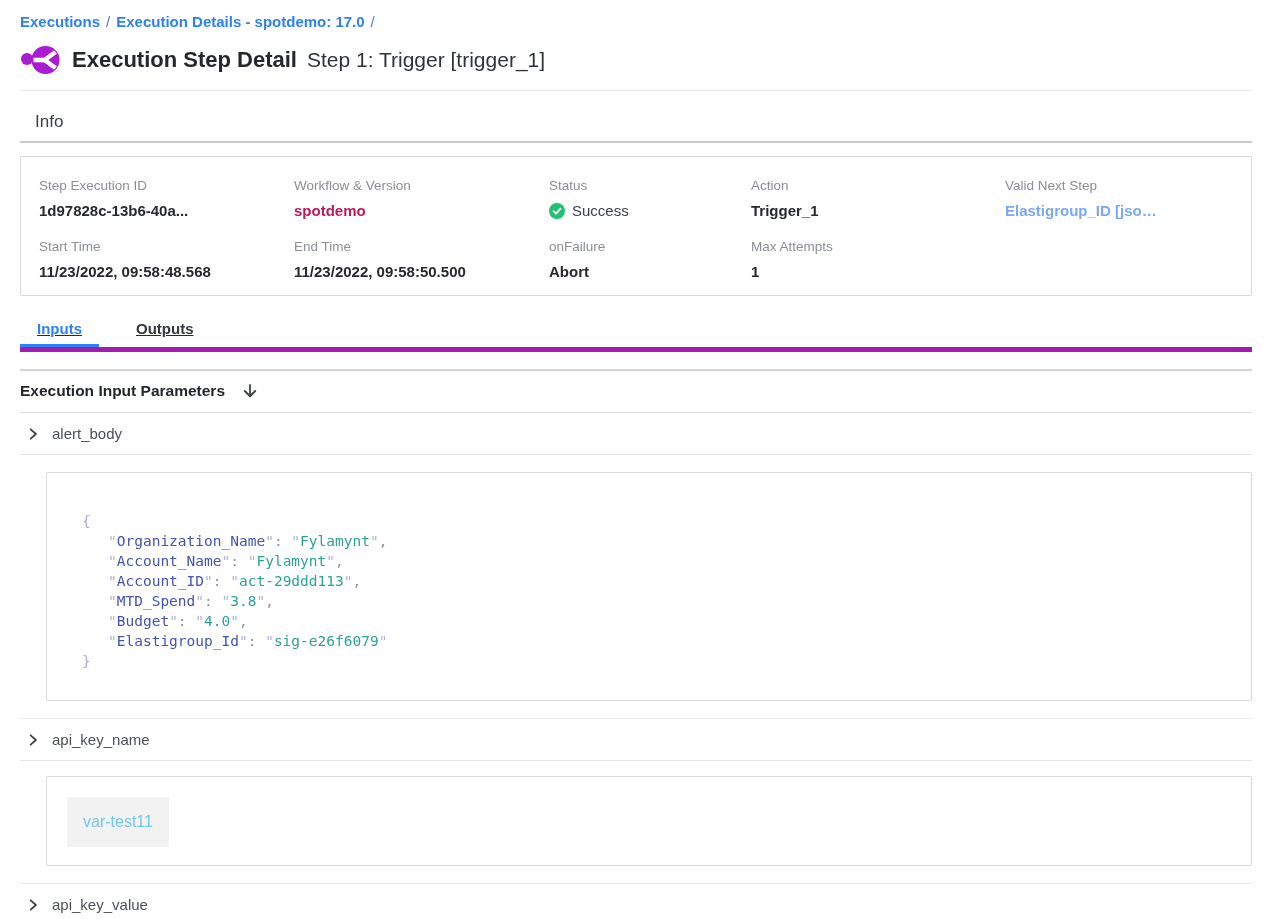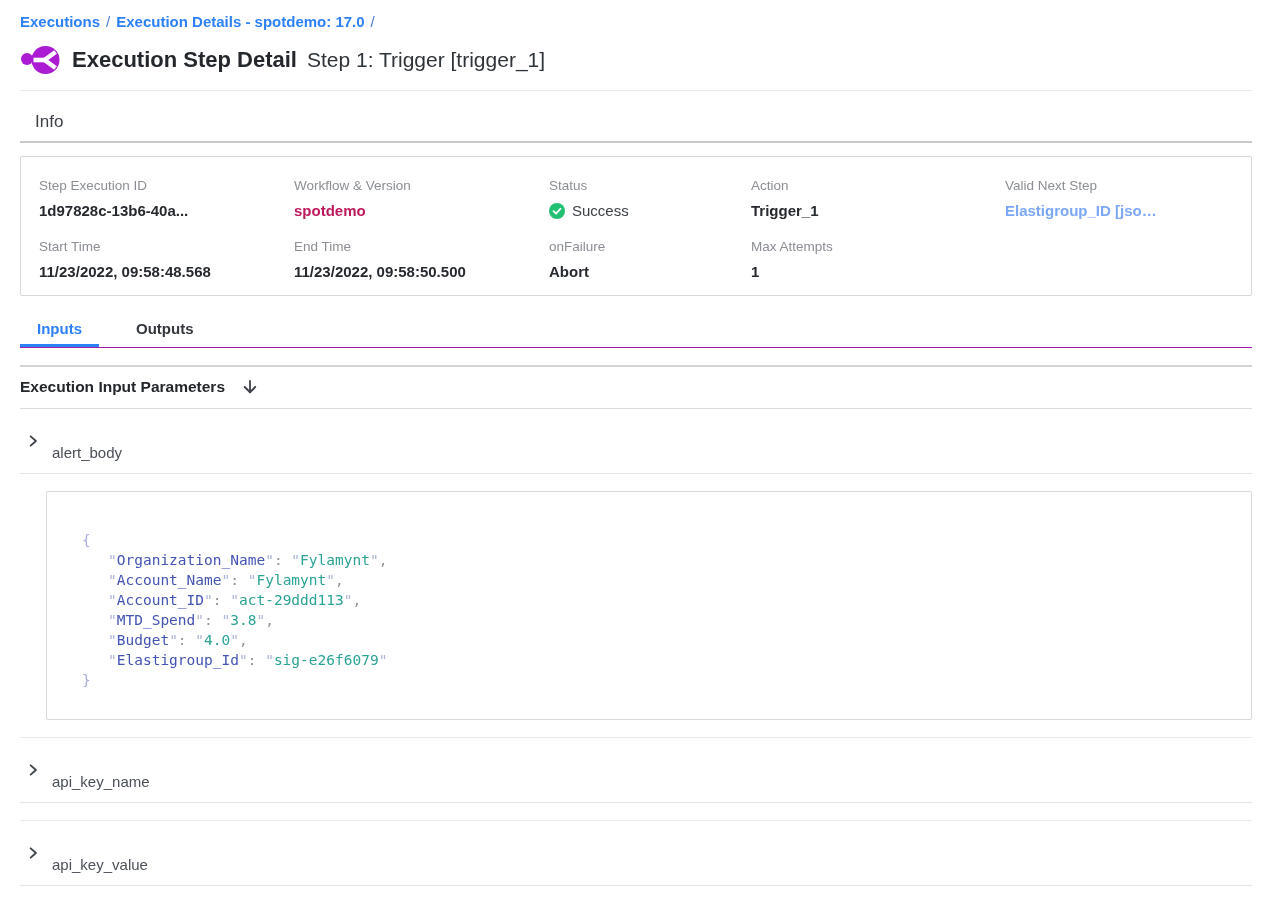--- a/index.html
+++ b/index.html
@@ -30,36 +30,36 @@
                display: grid; grid-template-columns: 255px 255px 202px 254px auto; row-gap: 17px; }
   .info-label { font-size: 13.5px; color: #8b8e94; line-height: 18px; }
   .info-value { margin-top: 5px; font-size: 15px; font-weight: 600; color: #26292e; line-height: 21px;
                 display: flex; align-items: center; }
   .info-value a { text-decoration: none; font-weight: 600; cursor: pointer; }
   .info-value a.link { color: #be185d; }
   .info-value a.link-light { color: #7ba7f5; }
   .status-check { width: 16px; height: 16px; margin-right: 7px; display: inline-flex; }
 
   
-  .tabs { margin-top: 20px; display: flex; border-bottom: 1px solid #a21caf; }
+  .tabs { margin-top: 20px; display: flex; border-bottom: 5px solid #a21caf; text-decoration: underline; }
   .tab { padding: 4px 17px 7px 17px; font-size: 15px; font-weight: 600; color: #33373d; cursor: pointer;
          border-bottom: 3px solid transparent; margin-right: 20px; }
   .tab.active { color: #2d81f7; border-bottom-color: #2d81f7; }
 
   .gap-18 { height: 17px; }
 
   
   .params-row { display: flex; align-items: center; padding: 11px 0 12px 0; border-bottom: 1px solid #dcdcdc; }
   .params-title { font-size: 15.5px; font-weight: 700; color: #23262b; }
   .arrow-down { width: 18px; height: 18px; margin-left: 16px; display: inline-flex; cursor: pointer; }
 
   
   .section-row { display: flex; align-items: center; padding: 12px 0 12px 6px; border-bottom: 1px solid #e5e5e5; cursor: pointer; }
   .chevron { width: 14px; height: 14px; display: inline-flex; }
-  .section-name { margin-left: 12px; font-size: 15px; font-weight: 400; color: #4b5058; margin-top: 23px; }
+  .section-name { margin-left: 12px; font-size: 15px; font-weight: 400; color: #4b5058; }
 
   
   .code-card { margin: 17px 0 0 26px; border: 1px solid #d9d9d9; border-radius: 2px; background: #fff;
                padding: 38px 34px 29px 35px; }
   .code-line { font-family: "DejaVu Sans Mono", monospace; font-size: 14.5px; line-height: 20px; white-space: pre; }
   .code-line.entry { padding-left: 26px; }
   .j-brace { color: #a7abd9; }
   .j-quote { color: #adb5d9; }
   .j-key   { color: #4354b4; }
   .j-punct { color: #8e949b; }
@@ -197,20 +197,23 @@
 
   <div class="section-row">
     <span class="chevron">
       <svg viewBox="0 0 24 24" width="14" height="14" fill="none" stroke="#3f444b" stroke-width="3.2" stroke-linecap="round" stroke-linejoin="round">
         <polyline points="8,4 17,12 8,20"></polyline>
       </svg>
     </span>
     <span class="section-name">api_key_name</span>
   </div>
 
+  <div class="value-card">
+    <div class="chip">var-test11</div>
+  </div>
 
   <div class="section-gap"></div>
   <hr class="divider-light" style="margin-top:0;">
 
   <div class="section-row">
     <span class="chevron">
       <svg viewBox="0 0 24 24" width="14" height="14" fill="none" stroke="#3f444b" stroke-width="3.2" stroke-linecap="round" stroke-linejoin="round">
         <polyline points="8,4 17,12 8,20"></polyline>
       </svg>
     </span>

